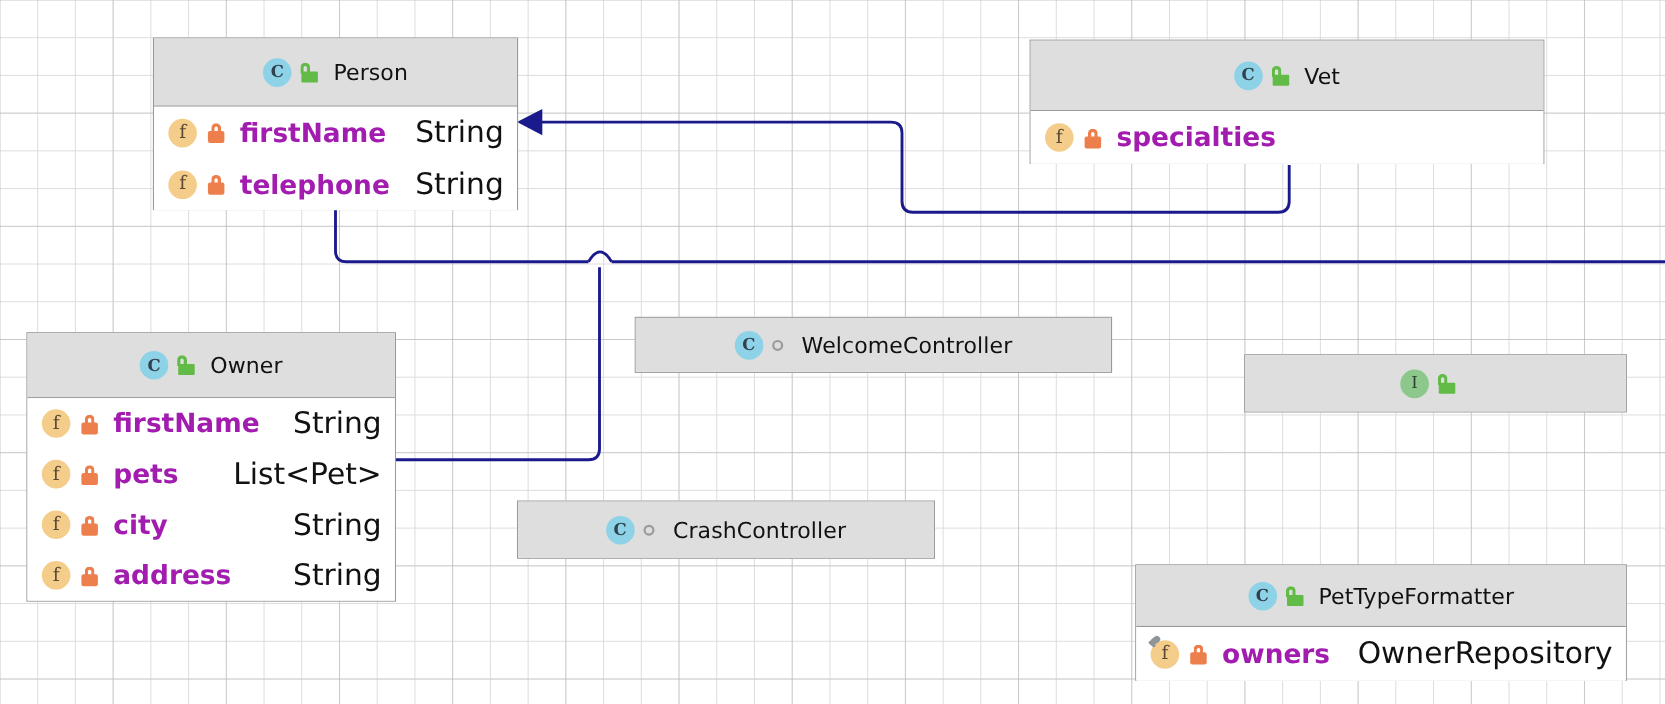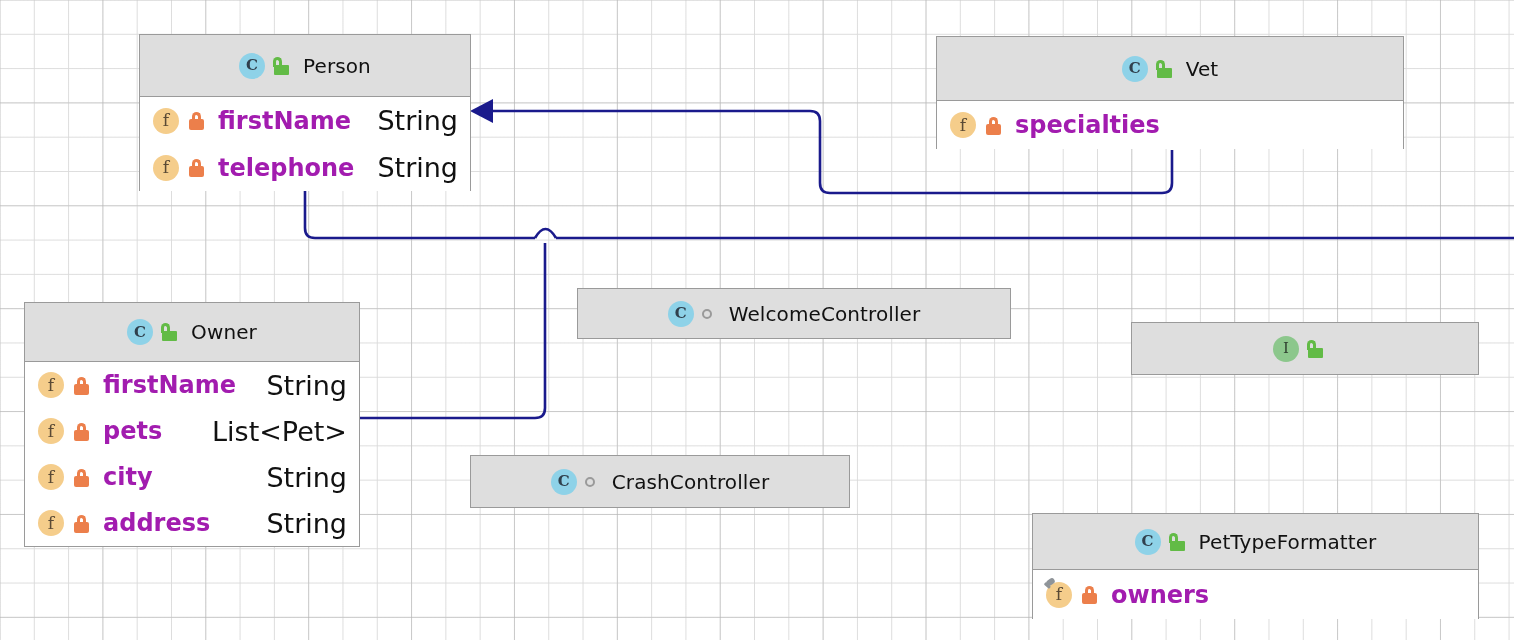--- a/index.html
+++ b/index.html
@@ -323,17 +323,18 @@
           <span class="ico ico-field">f<i class="decorator">
                 <i class="head"></i>
                 <i class="stem"></i>
               </i></span>
           <span class="ico ico-lock-closed">
               <i class="shackle"></i>
               <i class="body"></i>
             </span>
         </span>
         <span class="m-name">owners</span>
+        <span class="m-type">OwnerRepository</span>
       </div>
     </div>
   </div>
 
 </div>
 
 </body></html>

